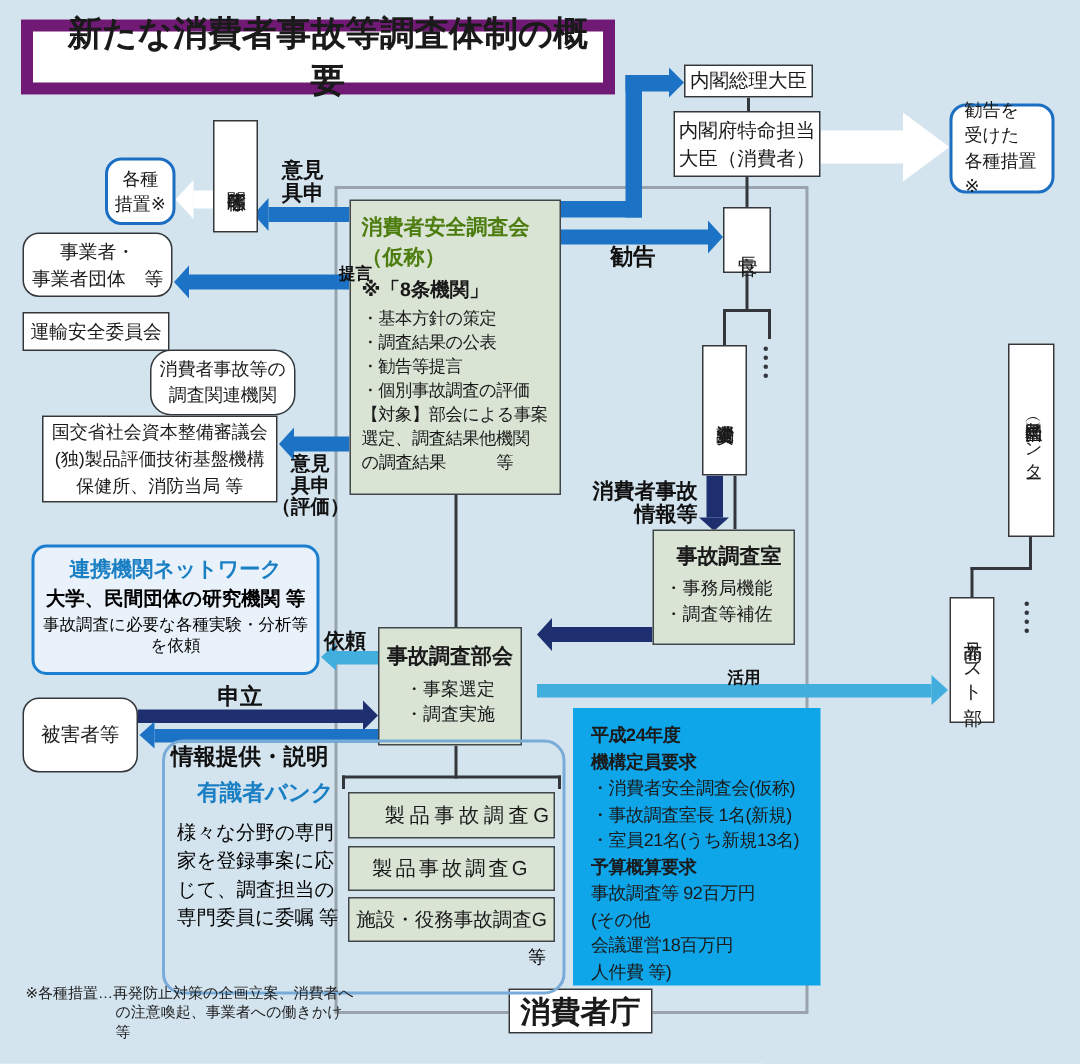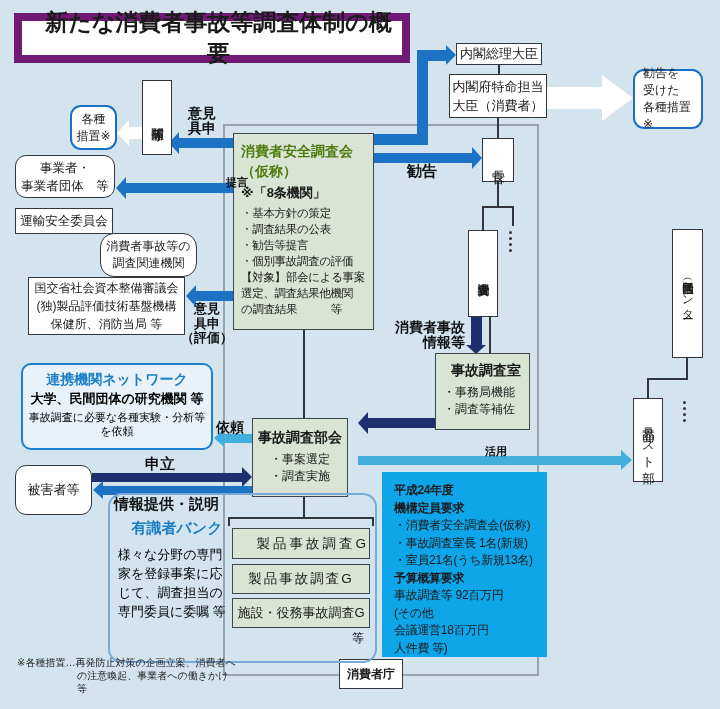--- a/index.html
+++ b/index.html
@@ -158,21 +158,21 @@
     <div class="ml">・消費者安全調査会(仮称)
 ・事故調査室長 1名(新規)
 ・室員21名(うち新規13名)</div>
     <div style="font-weight:700;">予算概算要求</div>
     <div class="ml">事故調査等 92百万円
 (その他
 会議運営18百万円
 人件費 等)</div>
   </div>
 
-  <div class="box" style="left:339px;top:659px;width:64px;height:30px;font-size:12px;font-weight:700;">
+  <div class="box" style="left:339px;top:659px;width:96px;height:30px;font-size:20px;font-weight:700;">
     <span>消費者庁</span>
   </div>
 
   <div class="box vert" style="left:672px;top:229px;width:31px;height:129px;font-size:11.5px;">
     <span>（独）国民生活センター</span>
   </div>
   <div class="box vert" style="left:633px;top:398px;width:30px;height:84px;font-size:12.5px;">
     <span>商品テスト部</span>
   </div>
 

